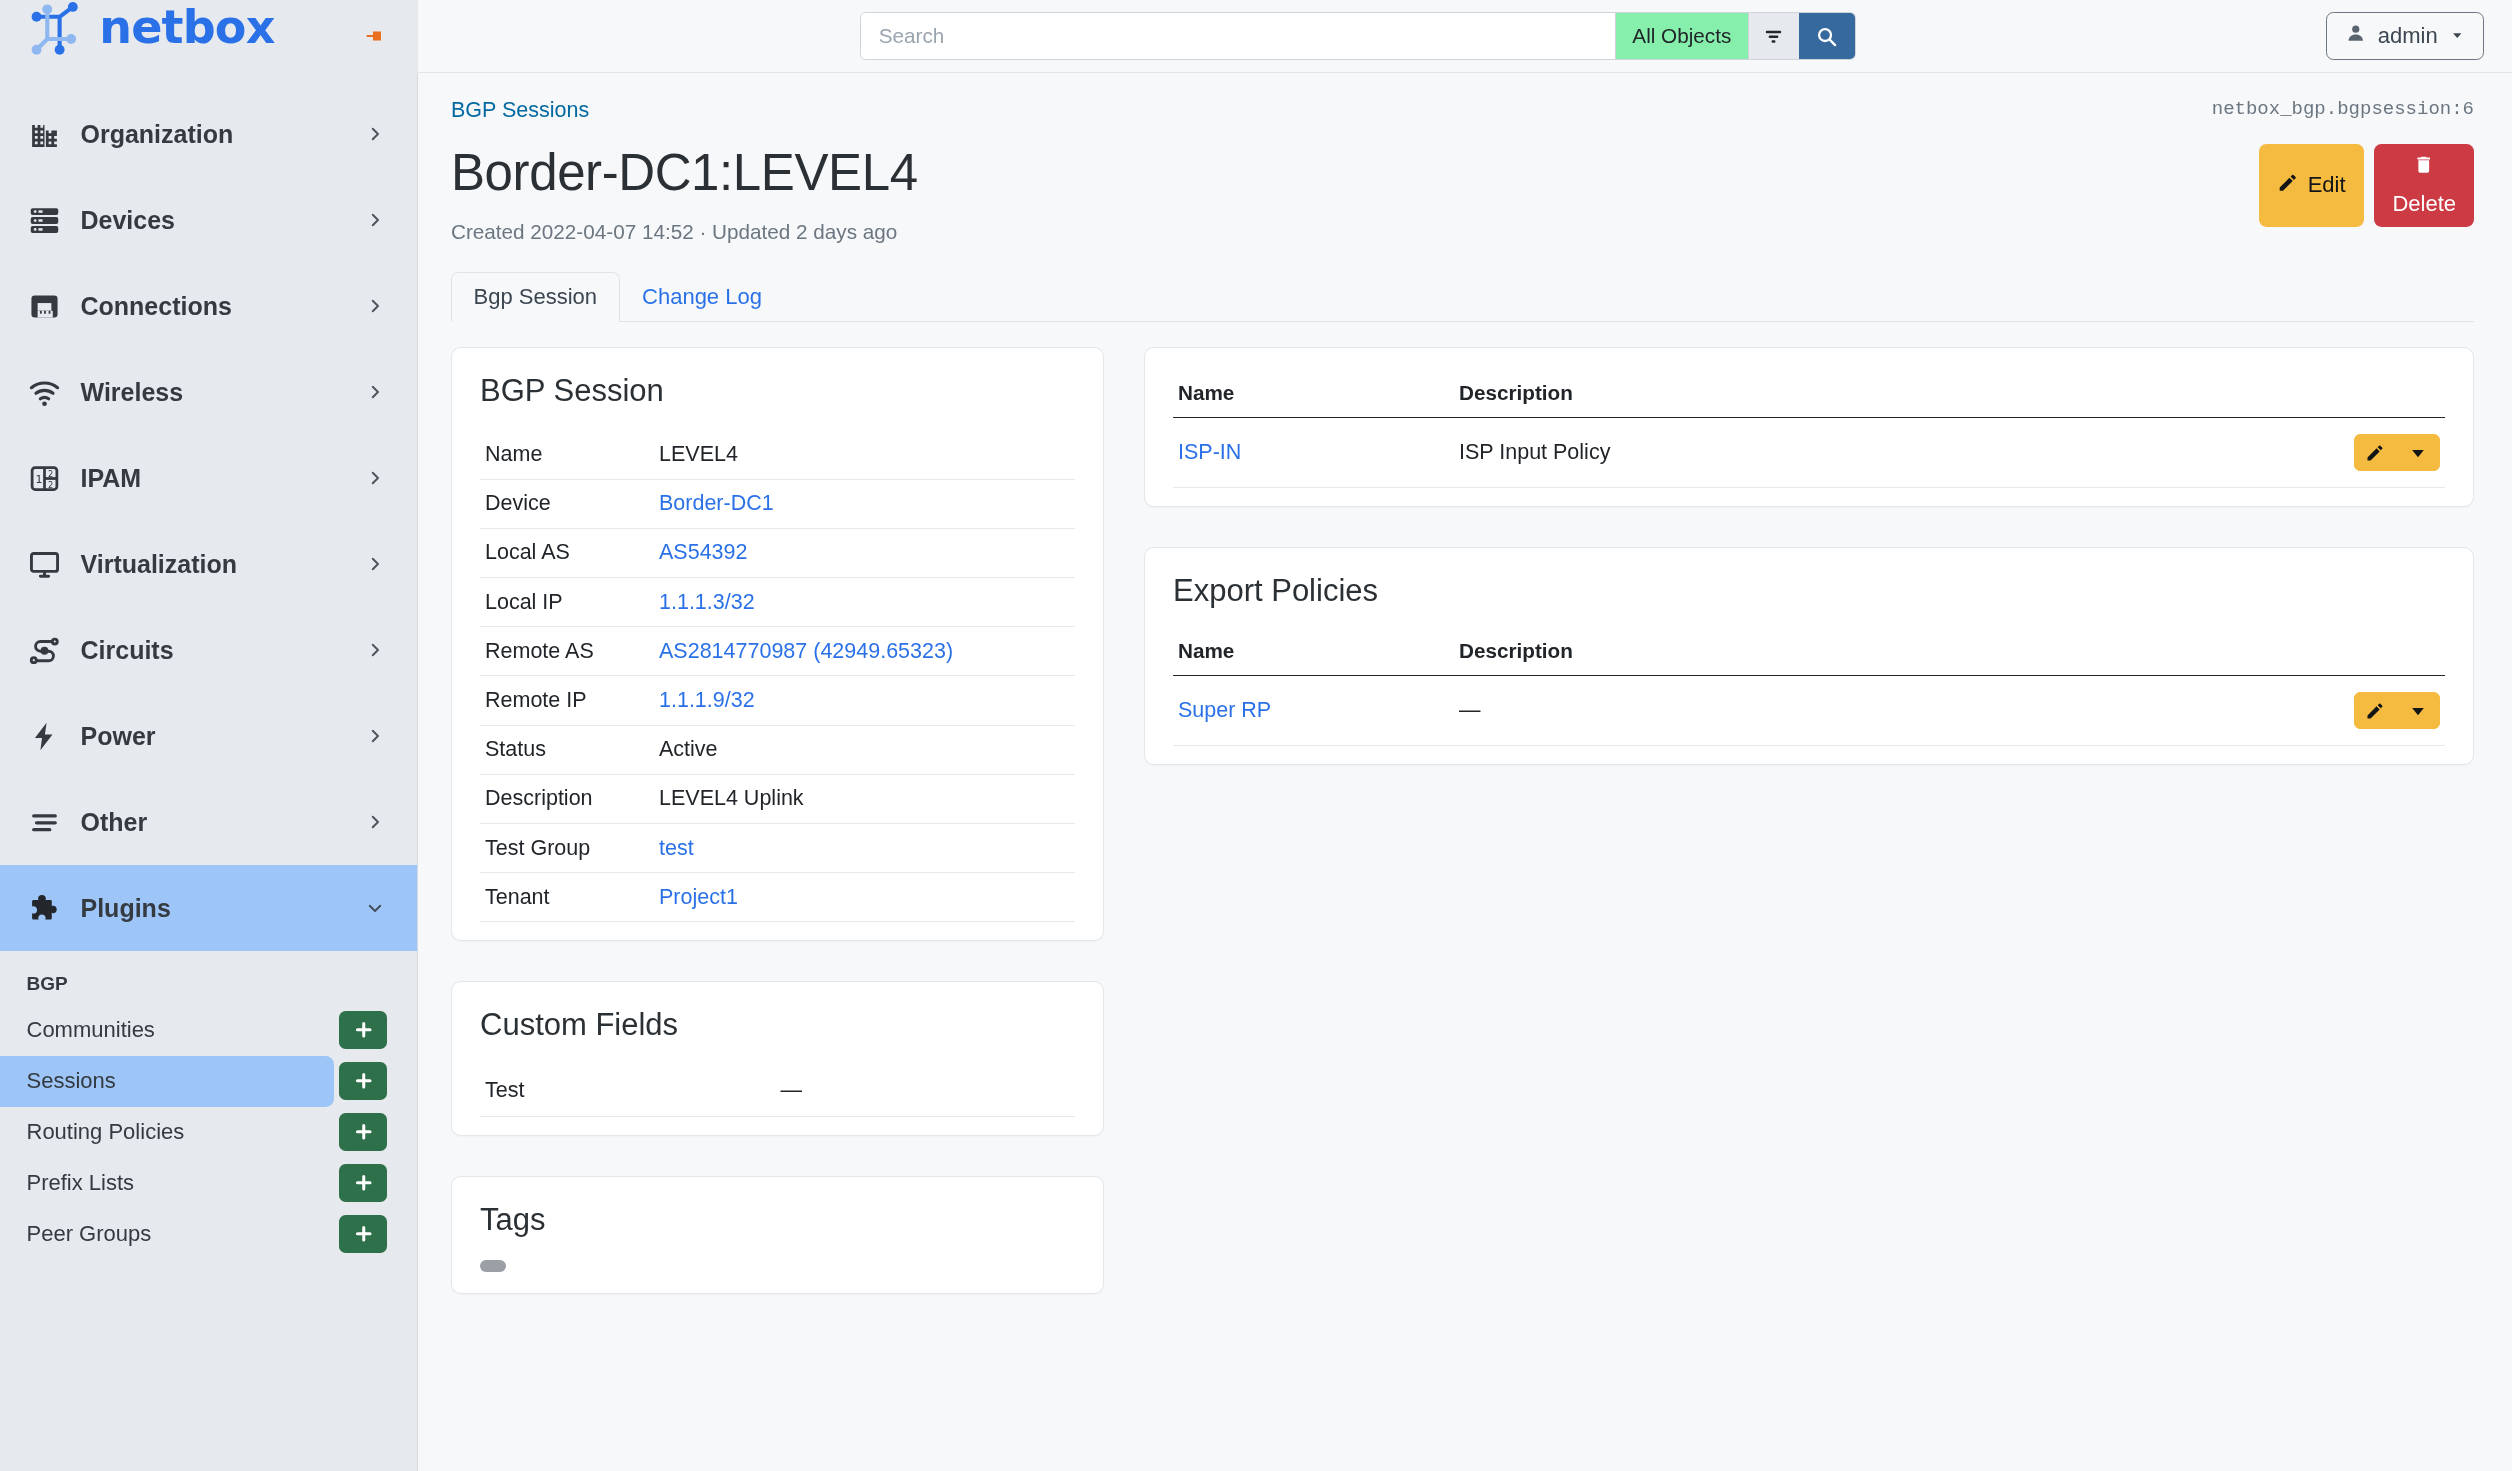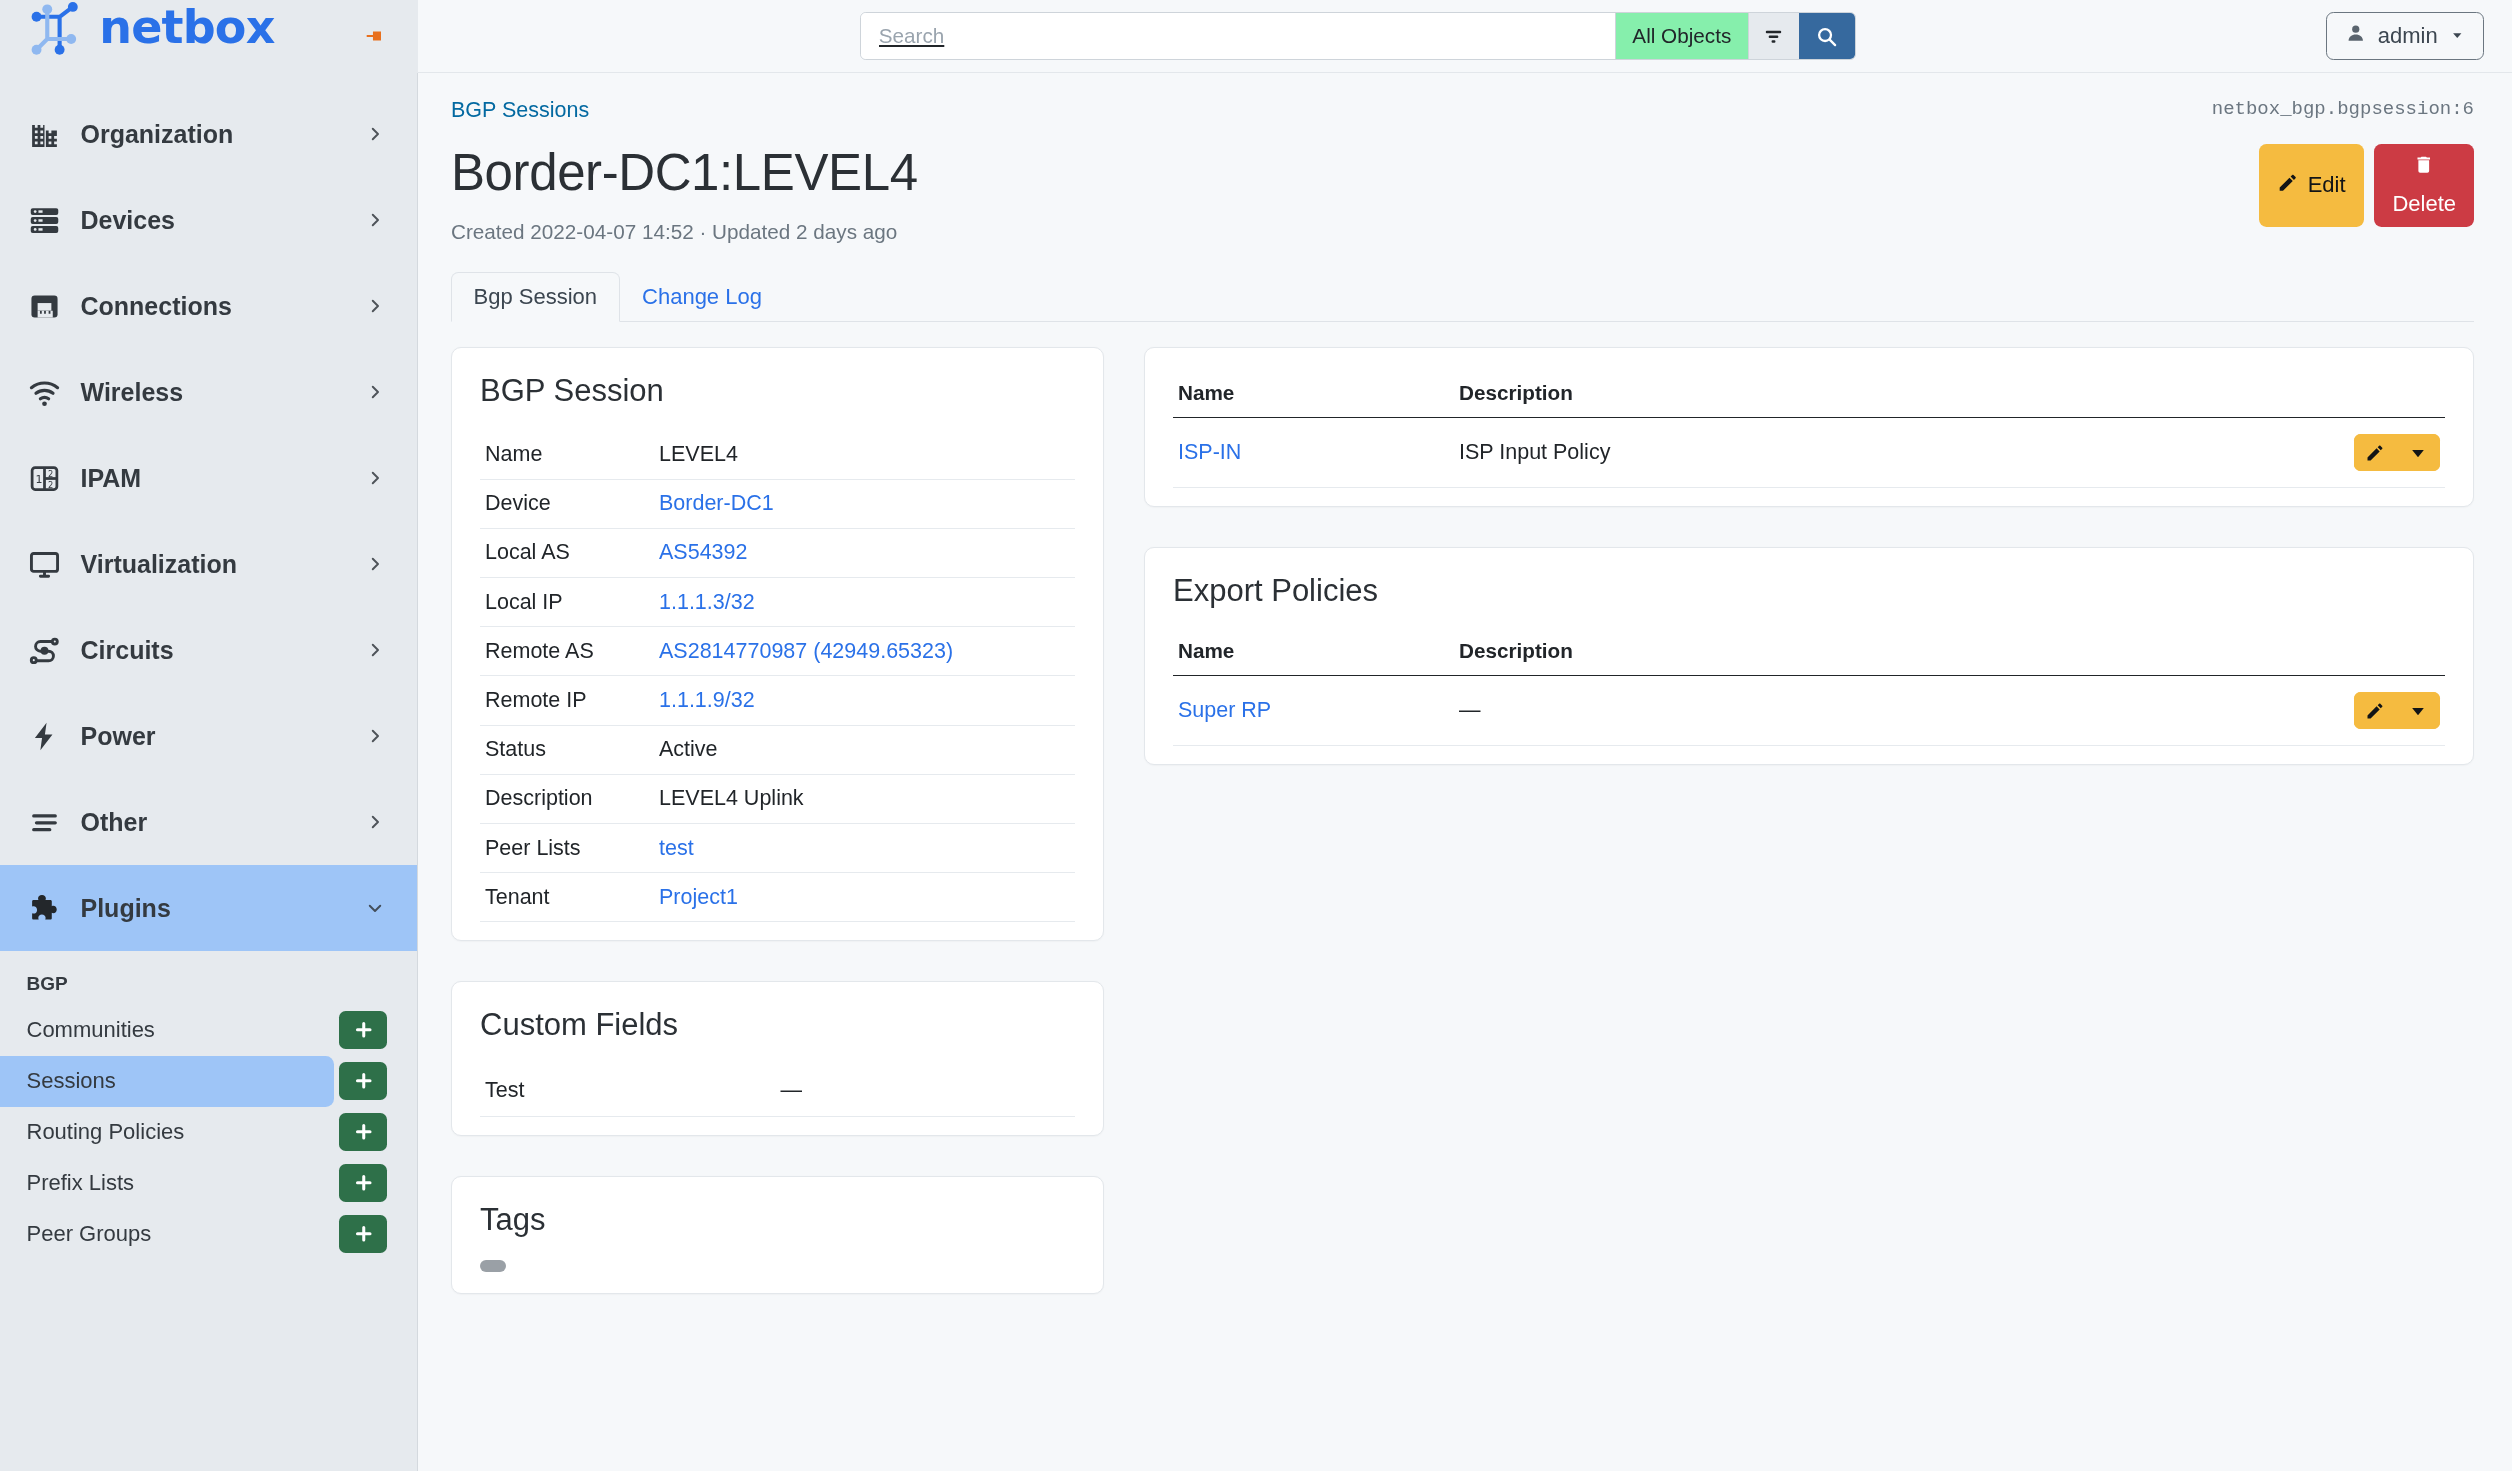--- a/index.html
+++ b/index.html
@@ -66,21 +66,20 @@
   }
   .search-input {
     flex: 1;
     border: none;
     outline: none;
     background: #fff;
     font-size: 20.7px;
     padding: 0 18px;
     color: #212529;
     font-family: "Liberation Sans", sans-serif;
-    text-decoration: underline;
   }
   .search-input::placeholder { color: #9aa4ae; }
   .search-scope {
     background: #86efac;
     display: flex; align-items: center;
     padding: 0 16.5px;
     font-size: 20.7px;
     color: #212529;
     border-left: 0.8px solid #ced4da;
     white-space: nowrap;
@@ -700,21 +699,21 @@
           </tr>
           <tr>
             <td class="k">Status</td>
             <td>Active</td>
           </tr>
           <tr>
             <td class="k">Description</td>
             <td>LEVEL4 Uplink</td>
           </tr>
           <tr>
-            <td class="k">Peer Lists</td>
+            <td class="k">Test Group</td>
             <td><a class="link">test</a></td>
           </tr>
           <tr>
             <td class="k">Tenant</td>
             <td><a class="link">Project1</a></td>
           </tr>
         </tbody>
             </table>
       </section>
 

